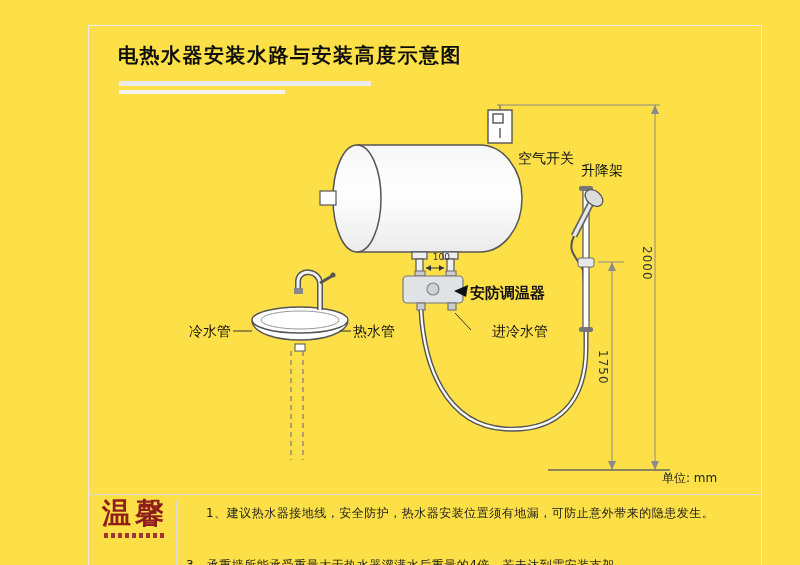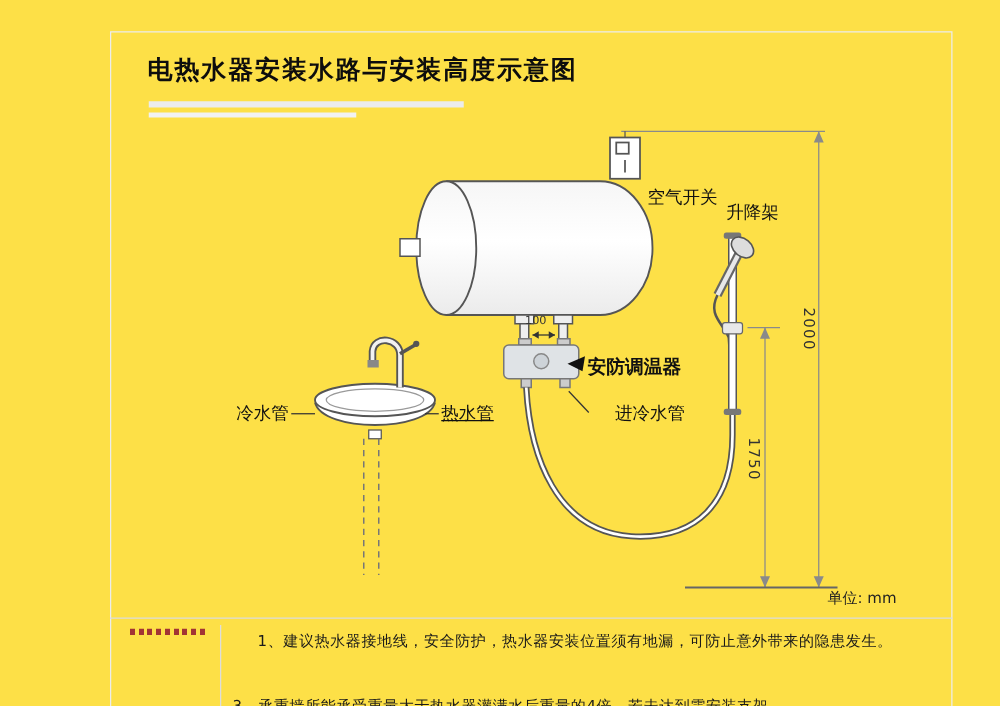--- a/index.html
+++ b/index.html
@@ -16,21 +16,21 @@
             color:#0d0d0d; letter-spacing:1.5px; }
   .ghost-a { position:absolute; left:119px; top:81px; width:252px; height:5px; background:#ececec; }
   .ghost-b { position:absolute; left:119px; top:90px; width:166px; height:4px; background:#f2f2f2; }
 
   .stage  { position:absolute; inset:0; }
   svg.art { position:absolute; left:0; top:0; }
 
   .lbl { position:absolute; font-size:14px; color:#111; white-space:nowrap; line-height:1.1; }
   .lbl.bold { font-weight:bold; font-size:15px;text-align:center; }
   .dim100 { position:absolute; left:420px; top:252px; width:30px; font-size:9px;
-            color:#333; text-align:left; }
+            color:#333; text-align:right; }
   .vdim { position:absolute; font-size:12px; color:#333; white-space:nowrap;
           transform-origin:0 0; transform:rotate(90deg); letter-spacing:1px; }
   .vdim.d2000 { left:654px; top:246px; }
   .vdim.d1750 { left:610px; top:350px; }
   .unit { position:absolute; left:662px; top:432px; font-size:12px; color:#222;margin-top:38px; }
 
   .hline { position:absolute; left:88px; top:494px; width:674px; height:1px; background:#dcdcdc; }
   .vline { position:absolute; left:176px; top:500px; width:1px; height:74px; background:#dddddd; }
 
   .stamp { position:absolute; left:97px; top:499px; width:76px; text-align:center;
@@ -150,31 +150,32 @@
           <ellipse cx="594" cy="198" rx="10" ry="7" fill="#ddd" stroke="#555" stroke-width="1.3" transform="rotate(40 594 198)"></ellipse>
         </g>
       </g>
     </svg>
 
     <div class="lbl" style="left:518px; top:119px;margin-top:32px;">空气开关</div>
     <div class="lbl" style="left:581px; top:163px;">升降架</div>
     <div class="lbl bold" style="left:470px; top:285px;">安防调温器</div>
     <div class="lbl" style="left:492px; top:324px;">进冷水管</div>
     <div class="lbl" style="left:189px; top:324px;">冷水管</div>
-    <div class="lbl" style="left:353px; top:324px;text-decoration:underline;">热水管</div>
+    <div class="lbl" style="left:353px; top:324px;">热水管</div>
 
     <div class="dim100">100</div>
     <div class="vdim d2000">2000</div>
     <div class="vdim d1750">1750</div>
     <div class="unit">单位: mm</div>
   </div>
 
   <div class="hline"></div>
   <div class="vline"></div>
 
   <div class="stamp">
+    <div>温馨</div>
     <div class="stamp-strip"></div>
   </div>
 
   <div class="tip t1">1、建议热水器接地线，安全防护，热水器安装位置须有地漏，可防止意外带来的隐患发生。</div>
   <div class="tip t3">3、承重墙所能承受重量大于热水器灌满水后重量的4倍，若未达到需安装支架。</div>
 
 </div>
 
 </body></html>

